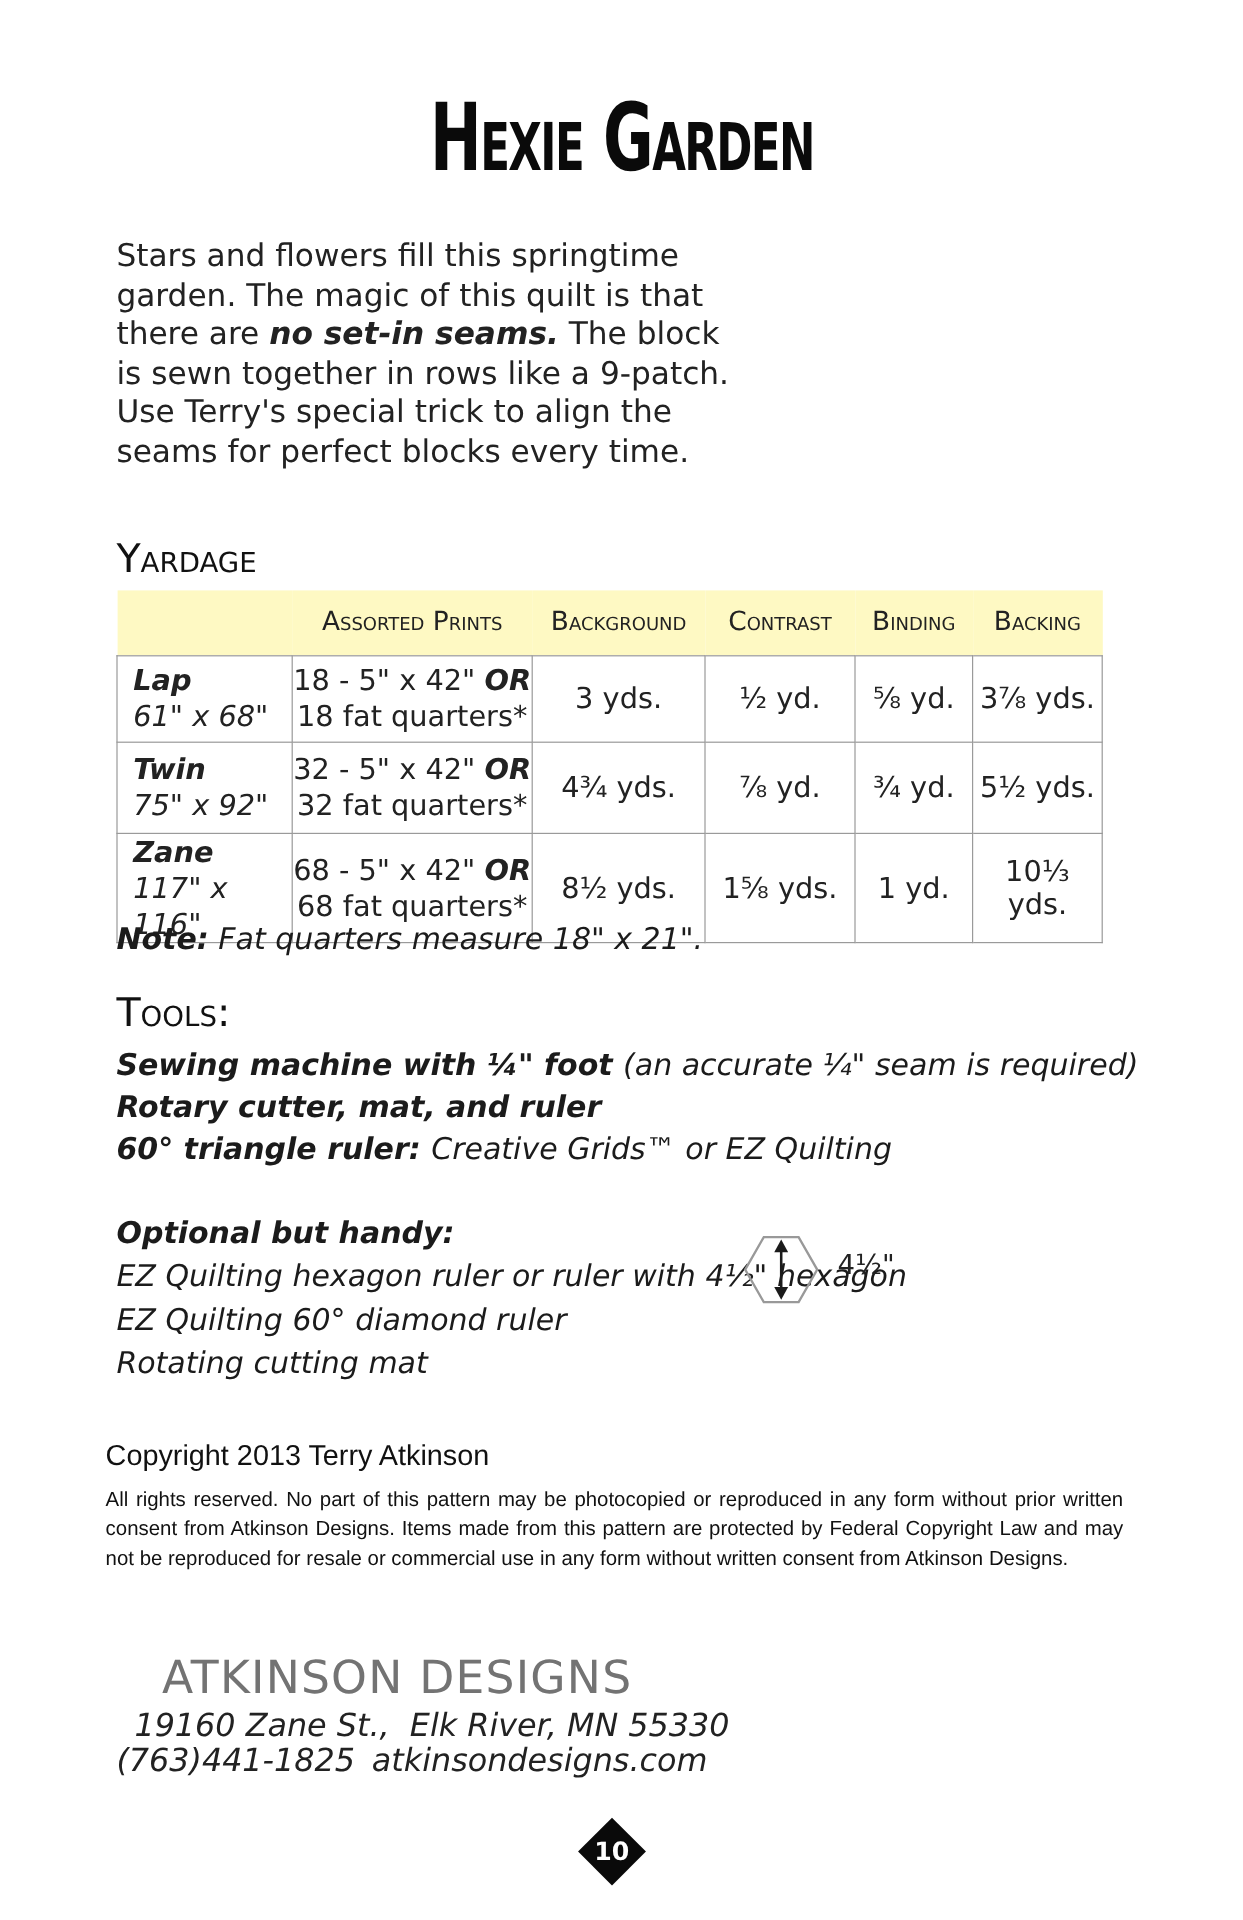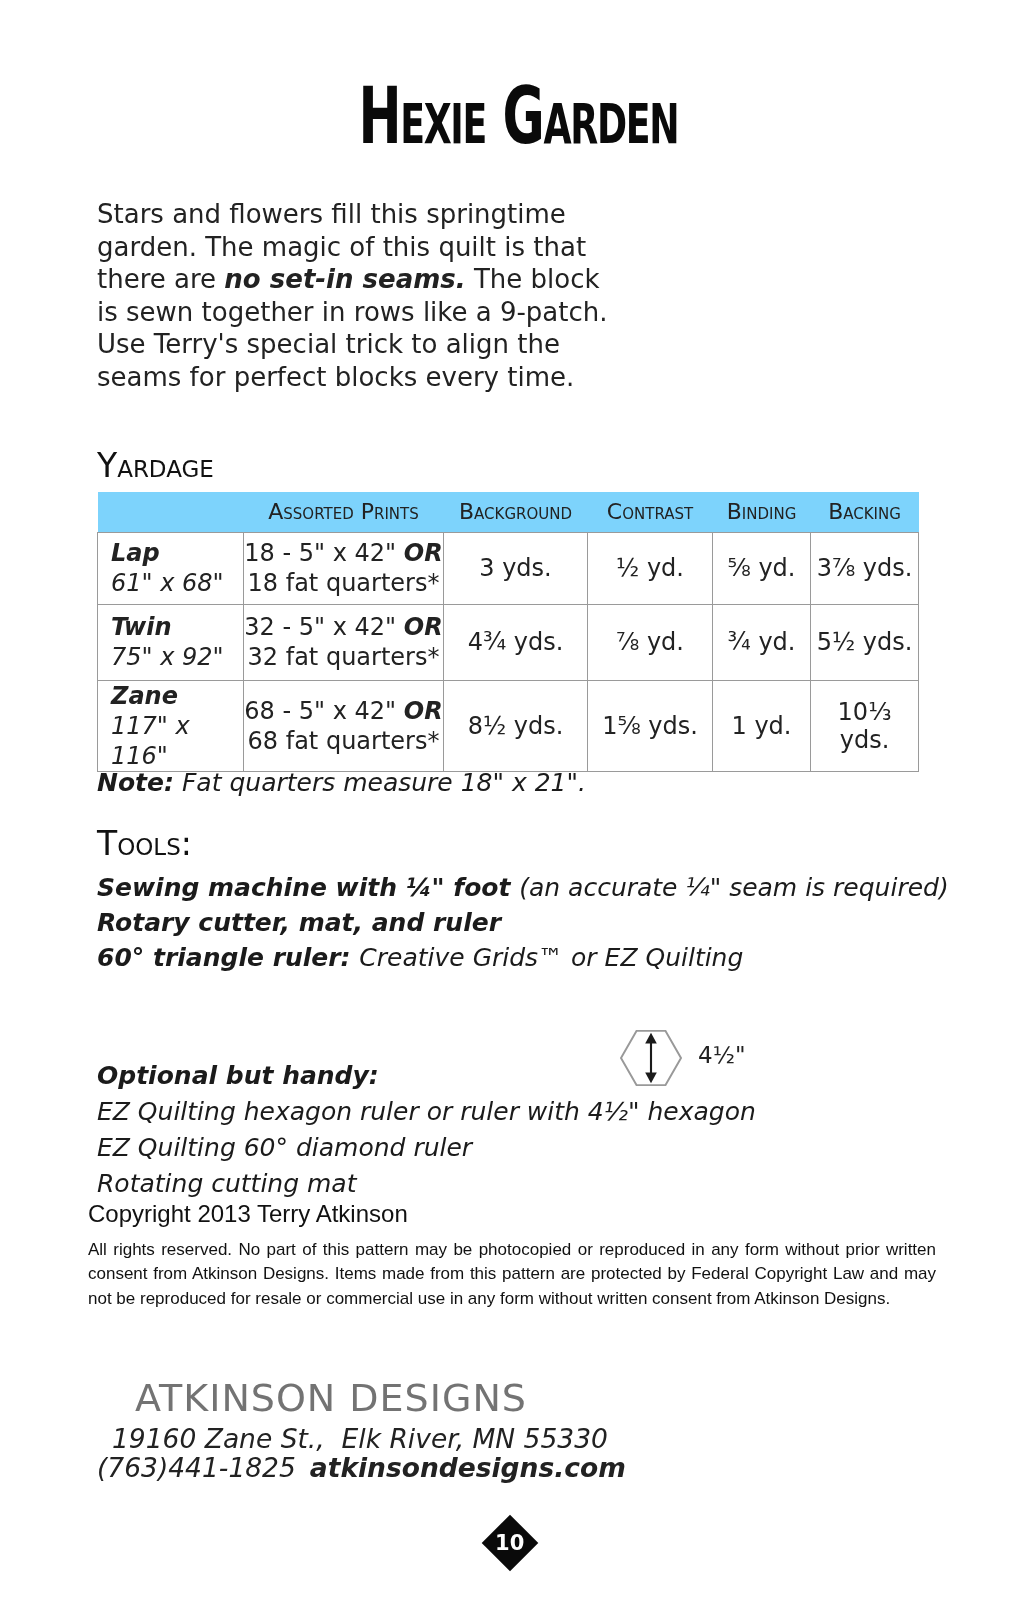--- a/index.html
+++ b/index.html
@@ -23,21 +23,21 @@
 
   
   .section-heading { position:absolute; left:97px; font-variant:small-caps; font-weight:normal; font-size:33px; line-height:36px; color:#111; }
 
   
   .yardage-table {
     position:absolute; left:97px; top:492px; width:821px;
     border-collapse:collapse; table-layout:fixed;
   }
   .yardage-table thead th {
-    background:#7dd3fc; border:none; height:40px;
+    background:#fef9c3; border:none; height:54px;
     font-variant:small-caps; font-weight:normal; font-size:22px; color:#222;
     text-align:center; vertical-align:middle;
   }
   .yardage-table tbody td {
     border:1.5px solid #9a9a9a; background:#fff;
     text-align:center; vertical-align:middle; font-size:24px; color:#222;
   }
   .row-lap td { height:72px; }
   .row-twin td, .row-king td { height:76px; }
   .size-cell { text-align:left !important; padding-left:13px; }
@@ -48,37 +48,37 @@
 
   .note-line { position:absolute; left:97px; top:768px; font-size:25px; font-style:italic; }
   .note-label { font-weight:bold; }
 
   
   .tools-list { position:absolute; left:97px; top:870px; font-size:25px; line-height:35px; }
   .bold-it { font-weight:bold; font-style:italic; }
   .it { font-style:italic; }
 
   
-  .optional-block { position:absolute; left:97px; top:1010px; font-size:25px; line-height:36px;margin-top:48px; }
+  .optional-block { position:absolute; left:97px; top:1010px; font-size:25px; line-height:36px; }
   .optional-heading { font-weight:bold; font-style:italic; }
   .optional-item { font-style:italic; }
 
   .hexagon-wrap { position:absolute; left:620px; top:1028px; }
   .hexagon-label { position:absolute; left:698px; top:1042px; font-size:23px; color:#222; }
 
   
   .copyright { position:absolute; left:88px; top:1200px; width:848px; font-family:"Liberation Sans", sans-serif; color:#111; }
   .copyright-heading { text-align:left; font-size:24px; line-height:28px; }
   .copyright-body { margin-top:10px; font-size:17px; line-height:24.4px; text-align:justify; }
 
   
   .company-name { position:absolute; left:135px; top:1378px; font-size:38px; line-height:40px; letter-spacing:1px; color:#737373; }
   .company-address { position:absolute; left:112px; top:1423px; font-size:26.5px; font-style:italic; white-space:pre; color:#222; }
   .company-contact { position:absolute; left:97px; top:1452px; font-size:26.5px; font-style:italic; color:#222; }
-  .company-website { font-weight:bold; margin-left:14px; }
+  .company-website { font-weight:normal; margin-left:14px; }
 
   
   .page-diamond {
     position:absolute; left:490px; top:1523px; width:40px; height:40px;
     background:#0a0a0a; transform:rotate(45deg);
     display:flex; align-items:center; justify-content:center;
   }
   .page-diamond span { transform:rotate(-45deg); color:#fff; font-size:21px; font-weight:bold; }
 </style>
 </head>

